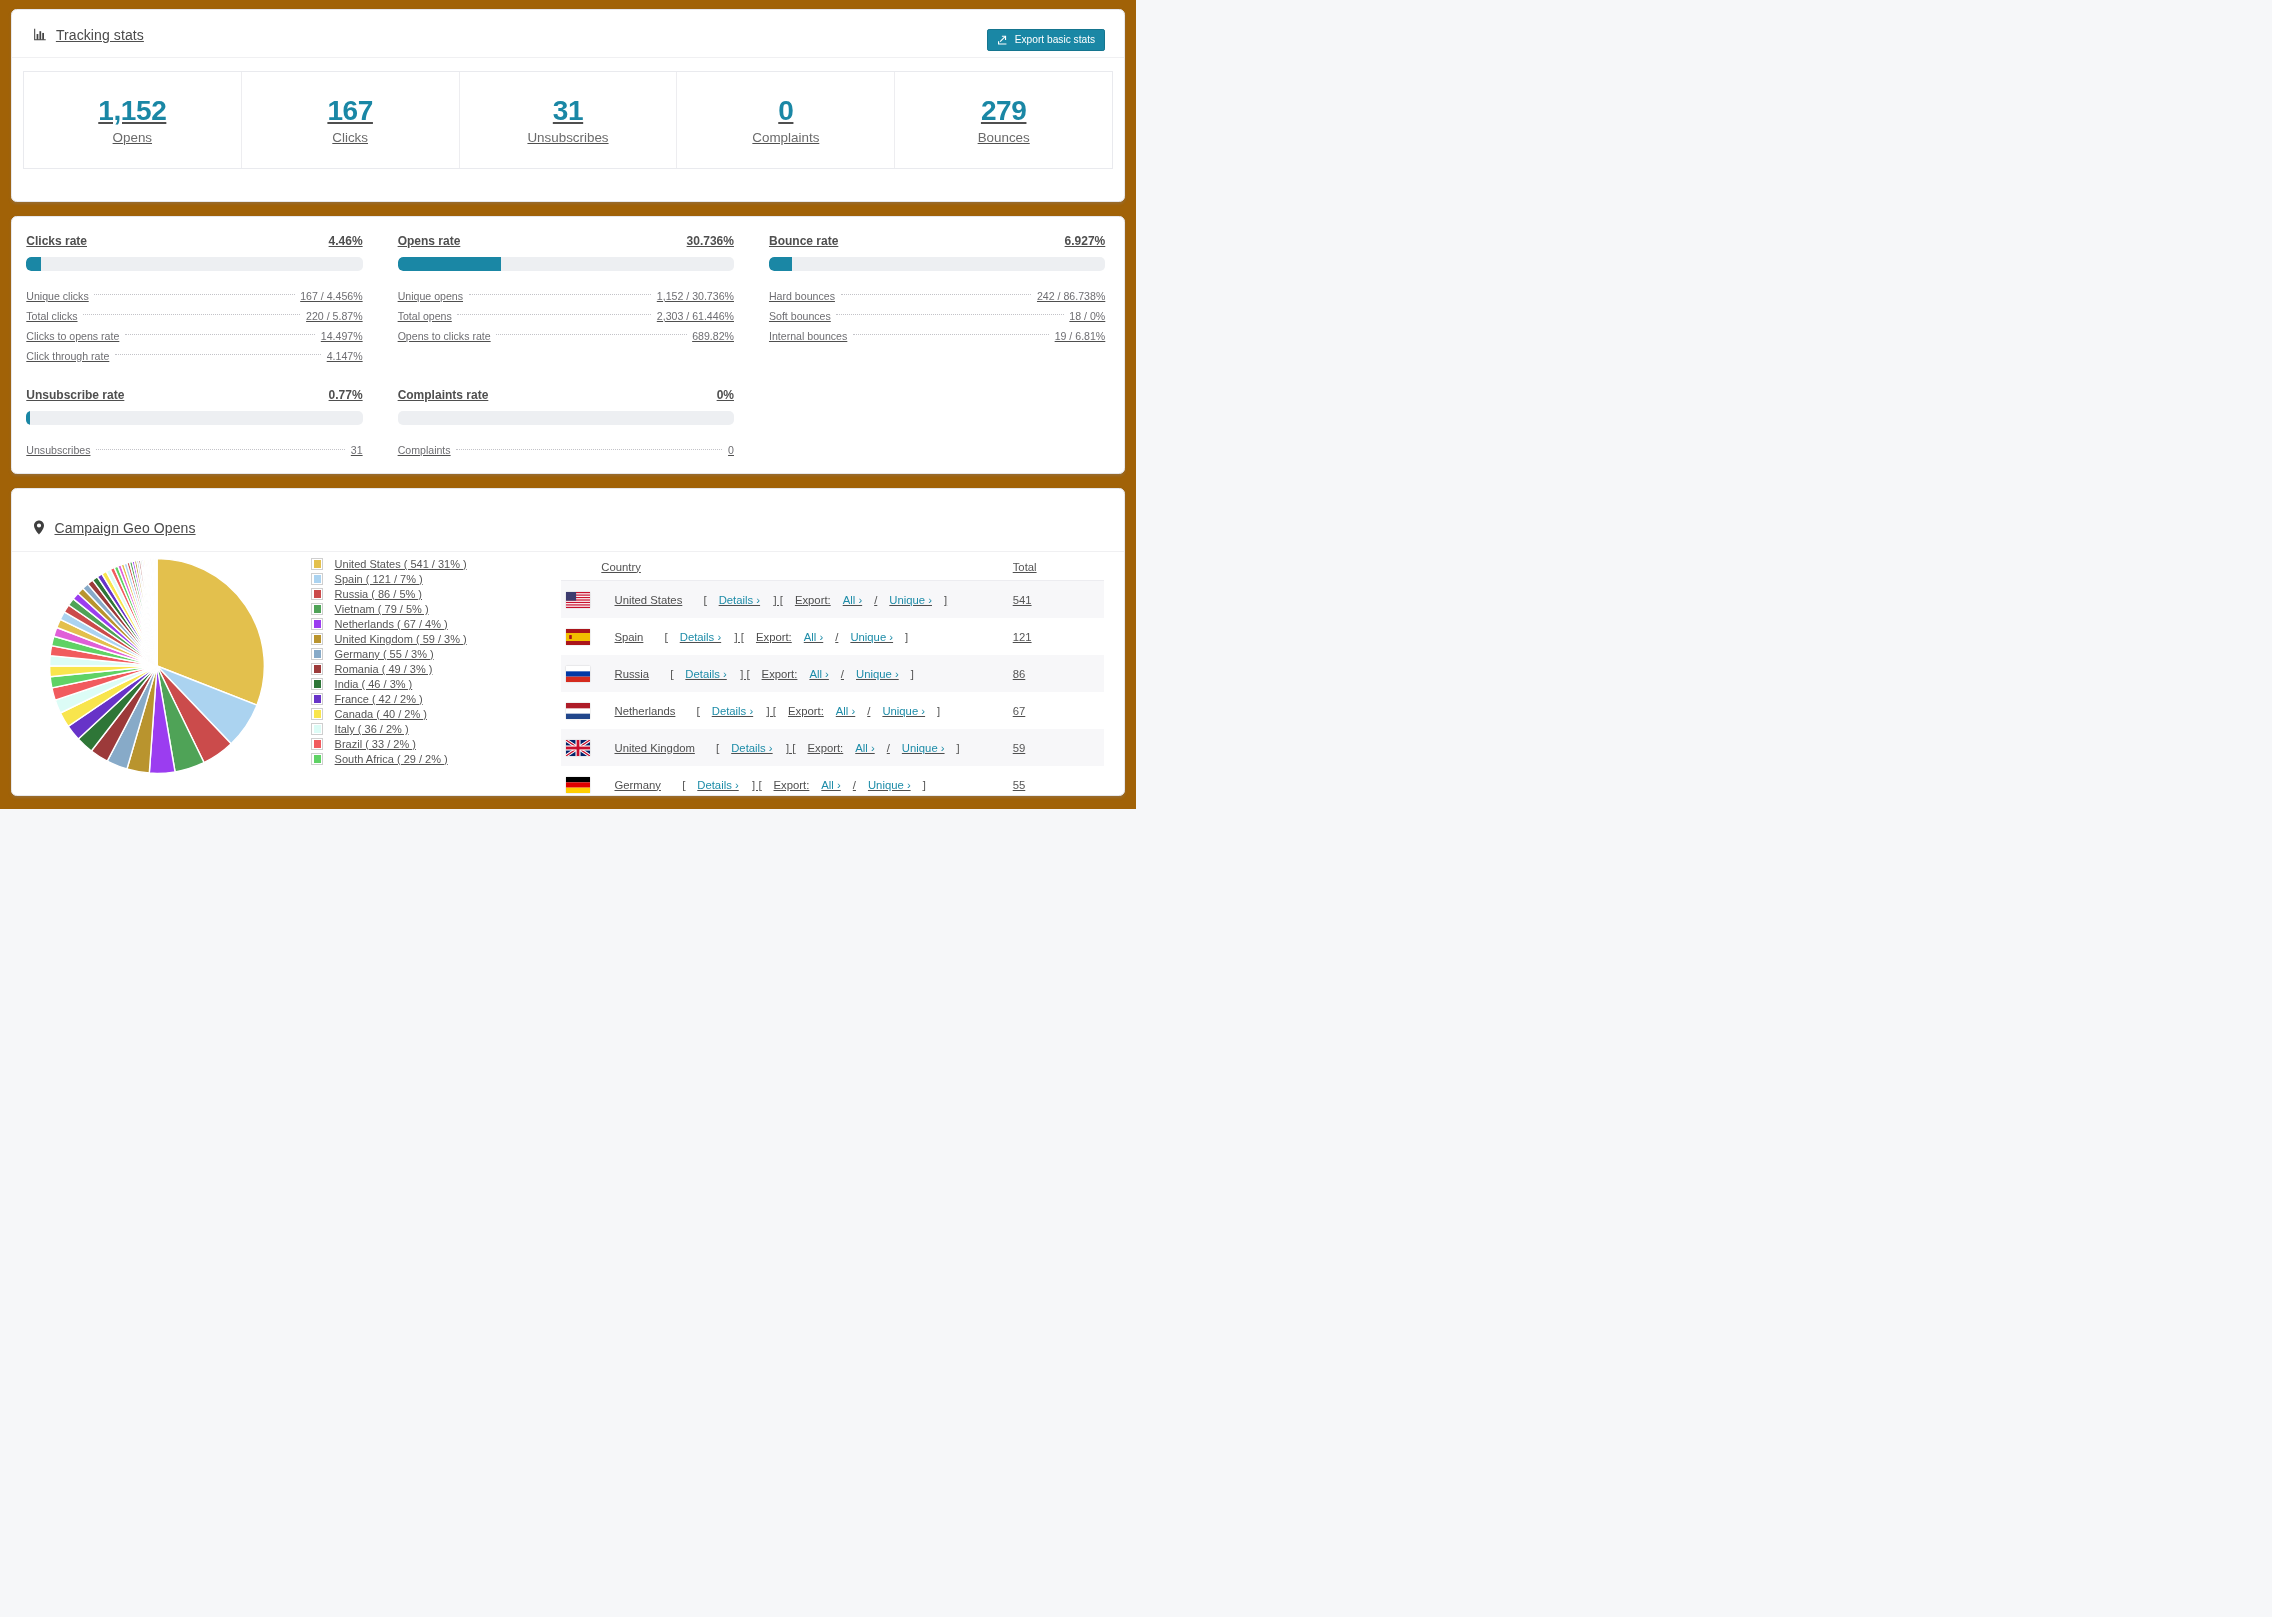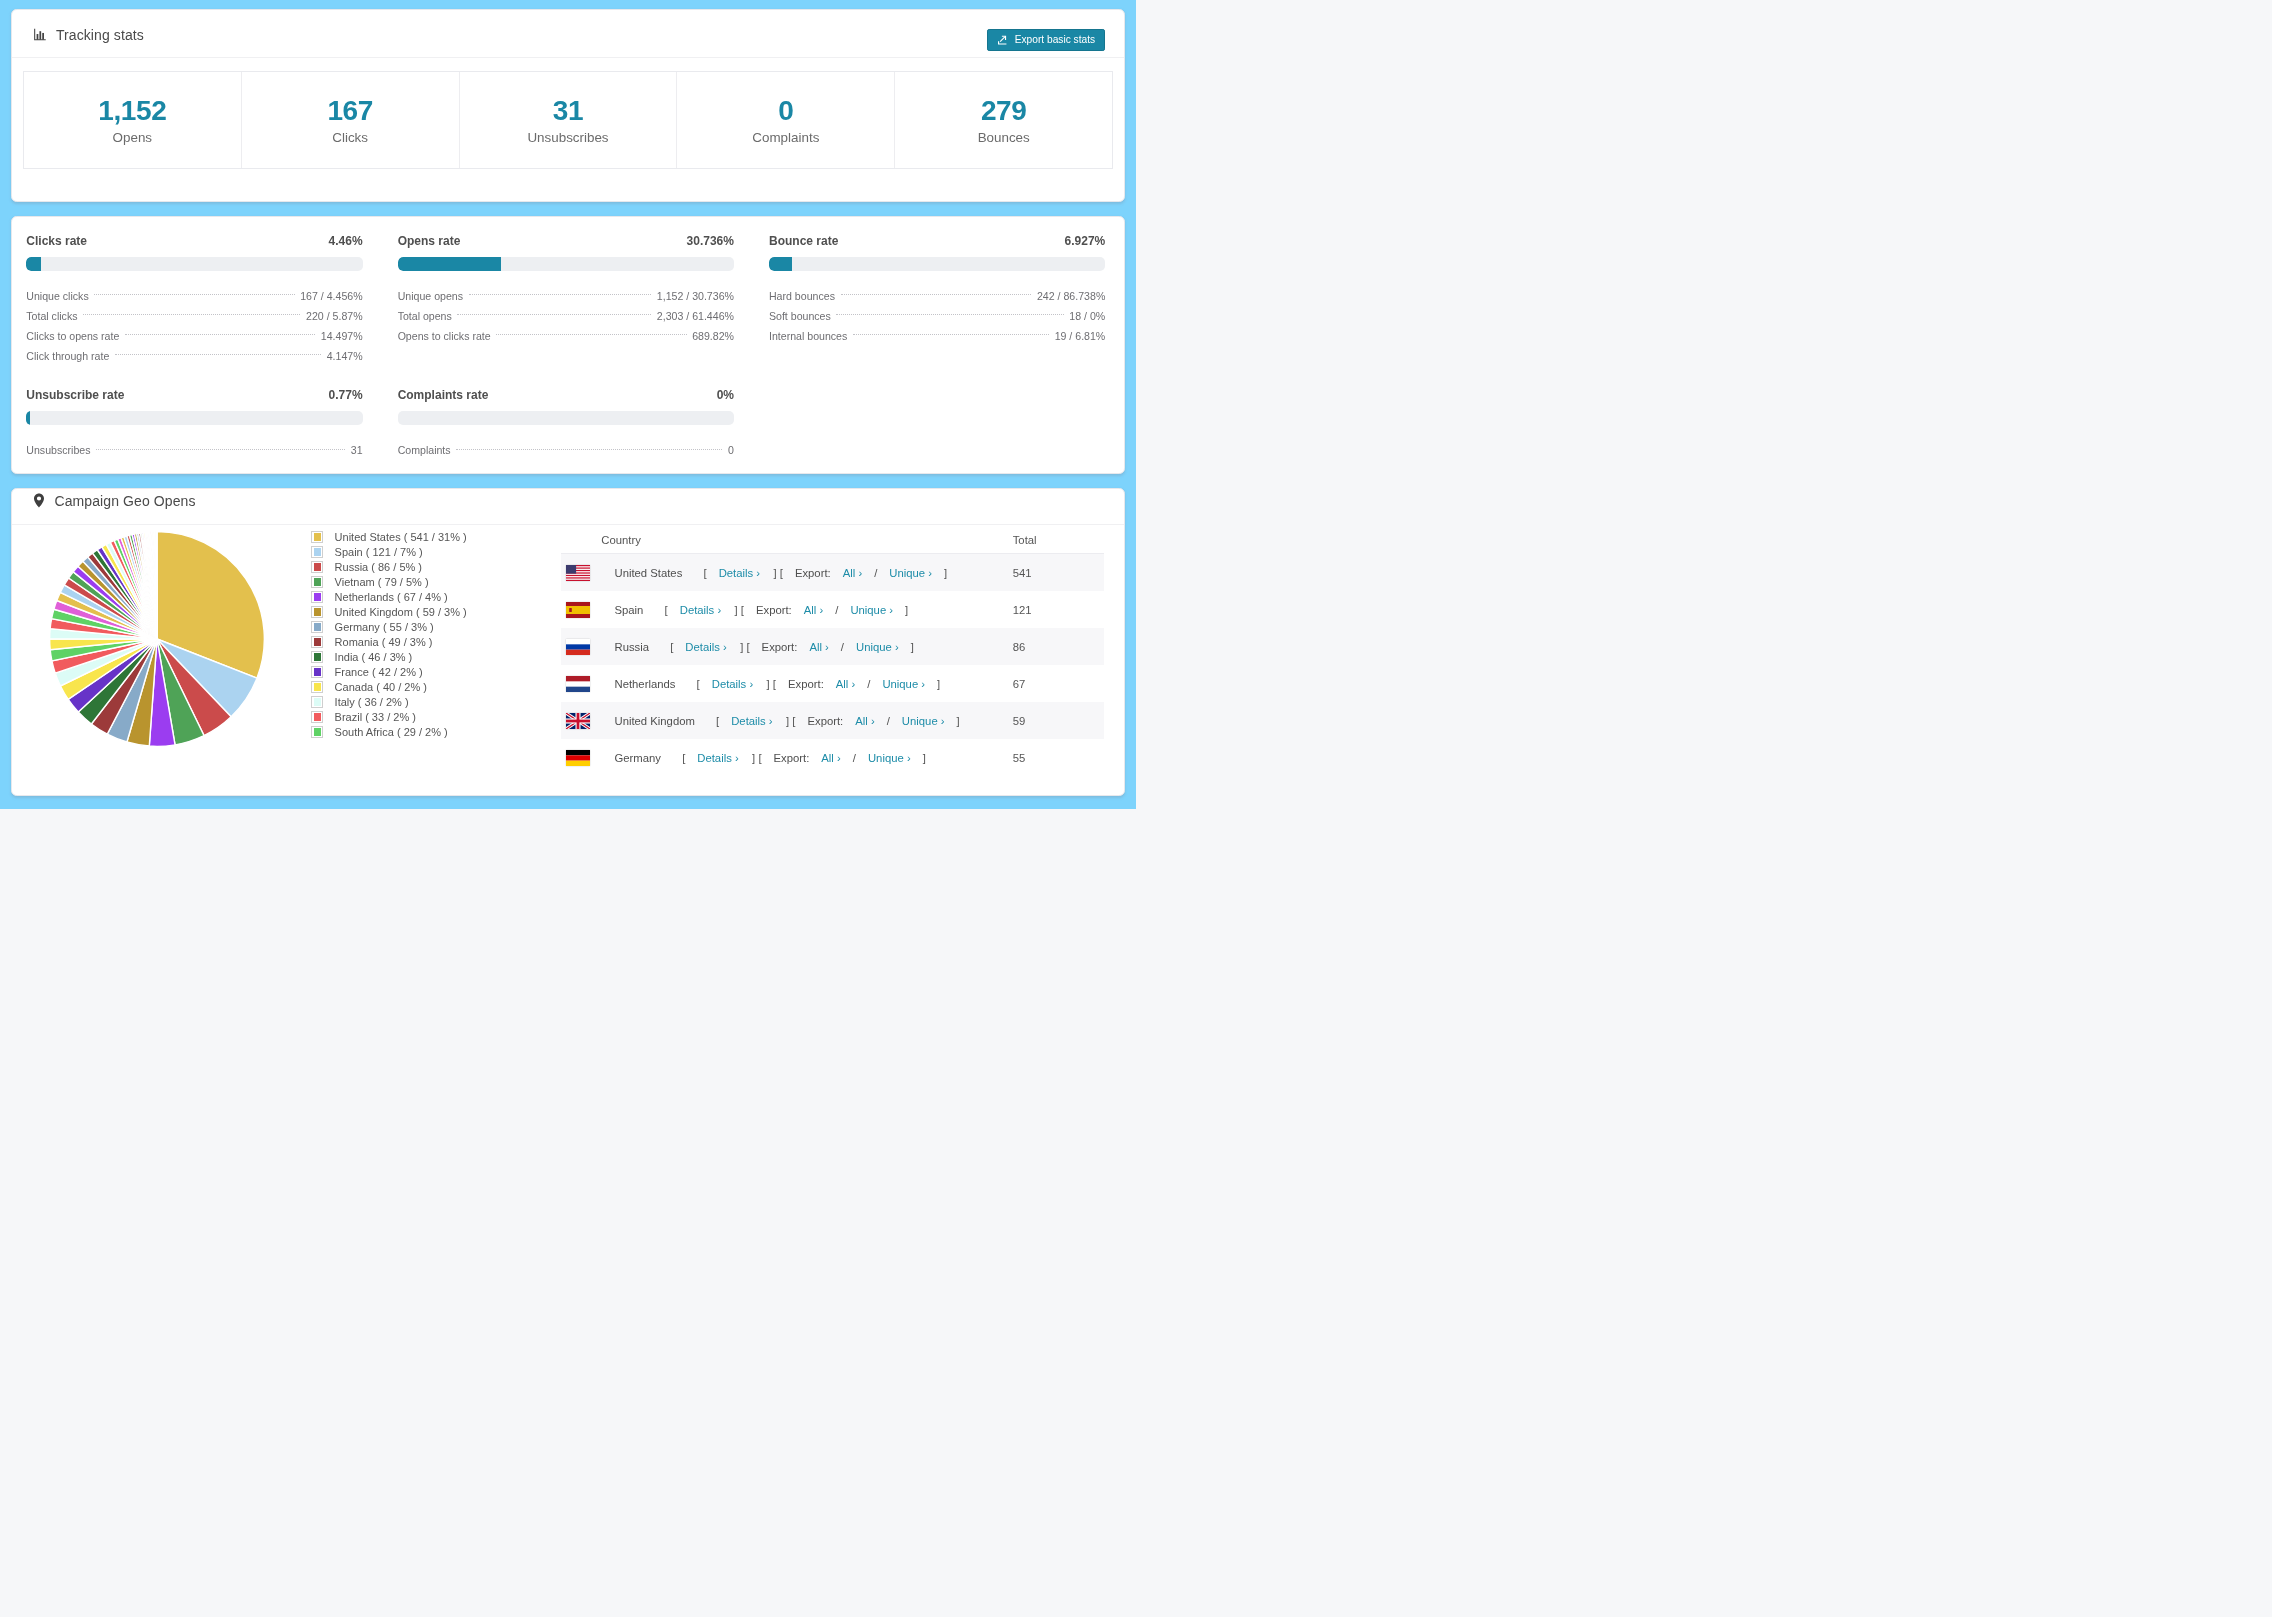--- a/index.html
+++ b/index.html
@@ -1,17 +1,17 @@
 <!DOCTYPE html>
 <html style="font-size:11.3px"><head>
 <meta charset="utf-8">
 <style>
   html,body{margin:0;padding:0;background:#f6f7f9;}
-  .page{position:relative;width:1136px;height:809px;background:#7dd3fc;overflow:hidden;
-        font-family:"Liberation Sans",sans-serif;color:#4f4f4f;}
+  .page{position:relative;width:1136px;height:809px;background:#a16207;overflow:hidden;
+        font-family:"Liberation Sans",sans-serif;color:#4f4f4f;text-decoration:underline;}
   .card{background:#fff;border:0.7px solid #e7e8ec;border-radius:5.6px;
         box-shadow:0 1.4px 2.8px rgba(125,133,155,.28);margin:0 11.3px;box-sizing:border-box;}
   .card-tracking{margin-top:8.5px;height:193px;}
   .card-rates{margin-top:14px;height:258px;}
   .card-geo{margin-top:14px;height:308px;overflow:hidden;position:relative;}
 
   .card-header{position:relative;display:flex;align-items:center;gap:9.2px;
                padding:17.6px 21px 14px;border-bottom:0.7px solid #f0f0f2;}
   .card-header h1,.card-header h2{font-size:14px;font-weight:400;color:#4a4a4a;margin:0;letter-spacing:0.1px;}
   .hdr-icon{display:flex;align-items:center;}
@@ -29,21 +29,21 @@
 
   .rates-grid{display:grid;grid-template-columns:repeat(3,1fr);column-gap:35px;row-gap:22.6px;
               padding:17px 18.4px 0 14px;}
   .rate-title-row{display:flex;justify-content:space-between;align-items:flex-end;
                   font-size:12px;font-weight:700;color:#4f4f4f;margin-bottom:9.2px;}
   .bar{height:14px;background:#edeff2;border-radius:5px;margin-bottom:15px;overflow:hidden;}
   .bar-fill{height:100%;background:#1a87a5;border-radius:5px 0 0 5px;}
   .rate-row{display:flex;align-items:center;font-size:10.6px;color:#6e6e72;height:20px;}
   .rate-row .leader{flex:1;border-bottom:0.7px dotted #c3c3c8;margin:0 5.6px 2.1px;}
 
-  .geo-header{padding:4px 21px 15px;}
+  .geo-header{padding:31px 21px 15px;}
   .geo-body{display:flex;padding:1.4px 20px 0 32px;}
   .pie-wrap{width:233px;flex:none;}
   .legend{width:233px;flex:none;margin:5px 0 0 34px;padding:0;list-style:none;}
   .legend li{display:flex;height:15px;font-size:11px;color:#565656;white-space:nowrap;}
   .swatch{width:12px;height:12px;border:0.7px solid #cfcfcf;padding:1.4px;box-sizing:border-box;
           background-clip:content-box;margin-right:11.3px;flex:none;}
 
   .geo-table-wrap{flex:1;margin-left:17px;}
   table.geo{width:100%;border-collapse:collapse;font-size:11.3px;}
   table.geo thead th{font-weight:400;color:#555;text-align:left;height:25.4px;vertical-align:middle;

